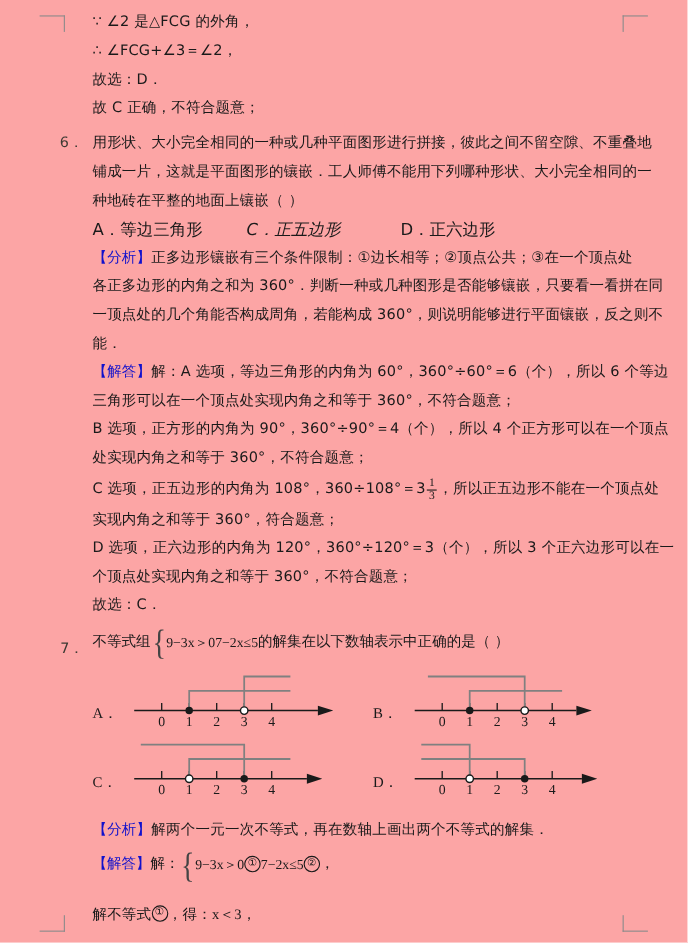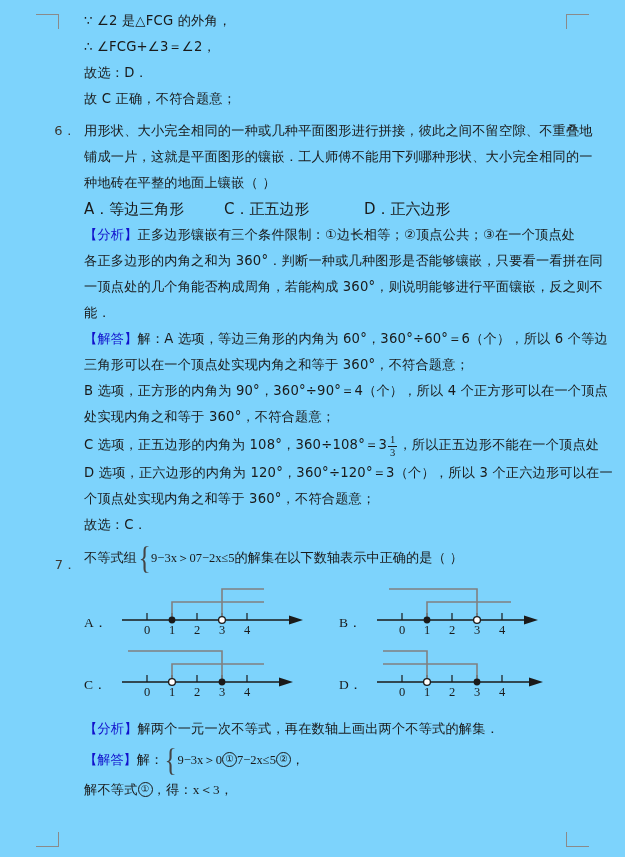--- a/index.html
+++ b/index.html
@@ -12,21 +12,21 @@
     height: 857px;
     position: relative;
     font-family: "DejaVu Sans", "Liberation Sans", sans-serif;
     color: #1a1a1a;
     overflow: hidden;
   }
 
   .page {
     position: absolute;
     inset: 0;
-    background: #7dd3fc;
+    background: #fca5a5;
   }
 
   
   .crop {
     position: absolute;
     width: 22px;
     height: 14px;
     border-color: #8a8a8a;
     border-style: solid;
     border-width: 0;
@@ -77,21 +77,21 @@
 
   .choices {
     display: flex;
     padding-left: 58px;
     font-size: 15px;
     line-height: 26px;
   }
   .choices > span { display: inline-block; }
   .ch-a { width: 140px; }
   .ch-b { width: 170px; }
-  .ch-c { width: 140px; }
+  .ch-c { width: 140px; font-style: italic; }
 
   
   .mixed {
     display: inline-flex;
     align-items: center;
     vertical-align: middle;
   }
   .frac {
     display: inline-flex;
     flex-direction: column;
@@ -253,20 +253,23 @@
       </div>
 
       <div class="line indent-1" style="line-height:30px;">
         <span>C 选项，正五边形的内角为 108°，360÷108°＝3</span><span class="mixed">
             <span class="frac">
               <span class="top">1</span>
               <span class="bar"></span>
               <span class="bot">3</span>
             </span>
           </span><span>，所以正五边形不能在一个顶点处</span>
+      </div>
+      <div class="line indent-1">
+        <span>实现内角之和等于 360°，符合题意；</span>
       </div>
       <div class="line indent-1">
         <span>D 选项，正六边形的内角为 120°，360°÷120°＝3（个），所以 3 个正六边形可以在一</span>
       </div>
       <div class="line indent-1">
         <span>个顶点处实现内角之和等于 360°，不符合题意；</span>
       </div>
       <div class="line indent-1">
         <span>故选：C．</span>
       </div>
@@ -410,19 +413,19 @@
         <span class="system">
           <span class="brace">{</span>
           <span class="system-rows">
             <span class="srow"><span>9−3x＞0</span><span class="circnum">①</span></span>
             <span class="srow"><span>7−2x≤5</span><span class="circnum">②</span></span>
           </span>
         </span>
         <span>，</span>
       </div>
 
-      <div class="line indent-1" style="margin-top:1px;">
+      <div class="line indent-1" style="margin-top:16px;">
         <span>解不等式</span><span class="circnum">①</span><span>，得：</span><span class="ser">x＜3，</span>
       </div>
 
     </div>
   </div>
 </div>
 
 </body></html>

